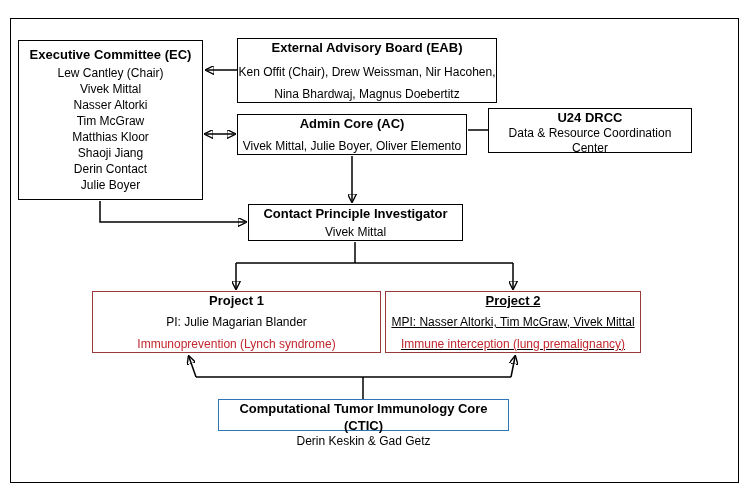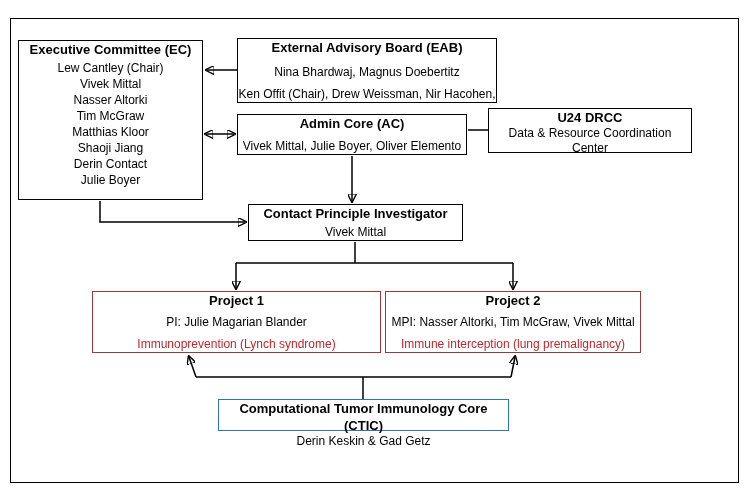--- a/index.html
+++ b/index.html
@@ -29,29 +29,29 @@
     box-sizing:border-box;
     display:flex;flex-direction:column;
     justify-content:space-between;align-items:center;
     text-align:center;
     z-index:2;
   }
   .box-title{font-weight:bold;font-size:13px;line-height:17px;}
   .box-title--plain{font-weight:bold;}
   .box-line{font-size:12px;line-height:15px;}
   .member{font-size:12px;line-height:16px;}
-  #box-ec{left:18px;top:40px;width:185px;height:160px;justify-content:flex-start;}
+  #box-ec{left:18px;top:40px;width:185px;height:160px;justify-content:flex-start;padding-top:5px;}
   #box-ec .box-title{margin-bottom:2px;}
   #box-eab{left:237px;top:38px;width:260px;height:65px;}
   #box-eab .box-title{margin-bottom:2px;}
   #box-ac{left:237px;top:114px;width:230px;height:41px;}
   #box-drcc{left:488px;top:108px;width:204px;height:45px;}
   #box-pi{left:248px;top:204px;width:215px;height:37px;}
   #box-p1{left:92px;top:291px;width:289px;height:62px;border-color:var(--proj-border);}
-  #box-p2{left:385px;top:291px;width:256px;height:62px;border-color:var(--proj-border);}
+  #box-p2{left:385px;top:291px;width:256px;height:62px;border-color:var(--proj-border);text-decoration:underline;}
   .focus-line{font-size:12px;line-height:16px;color:var(--focus-red);}
   #box-ctic{left:218px;top:399px;width:291px;height:32px;border-color:var(--ctic-blue);}
   .arrows{
     position:absolute;left:0;top:0;width:752px;height:501px;
     z-index:1;pointer-events:none;
   }
   .arrows line,.arrows path{stroke:var(--ink);stroke-width:1.5;fill:none;}
 </style>
 </head>
 <body>
@@ -95,22 +95,22 @@
     <div class="member">Nasser Altorki</div>
     <div class="member">Tim McGraw</div>
     <div class="member">Matthias Kloor</div>
     <div class="member">Shaoji Jiang</div>
     <div class="member">Derin Contact</div>
     <div class="member">Julie Boyer</div>
   </div>
 
   <div class="box" id="box-eab">
     <div class="box-title">External Advisory Board (EAB)</div>
+    <div class="box-line">Ken Offit (Chair), Drew Weissman, Nir Hacohen,</div>
     <div class="box-line">Nina Bhardwaj, Magnus Doebertitz</div>
-    <div class="box-line">Ken Offit (Chair), Drew Weissman, Nir Hacohen,</div>
   </div>
 
   <div class="box" id="box-ac">
     <div class="box-title">Admin Core (AC)</div>
     <div class="box-line">Vivek Mittal, Julie Boyer, Oliver Elemento</div>
   </div>
 
   <div class="box" id="box-drcc">
     <div class="box-title">U24 DRCC</div>
     <div class="box-line">Data &amp; Resource Coordination Center</div>

